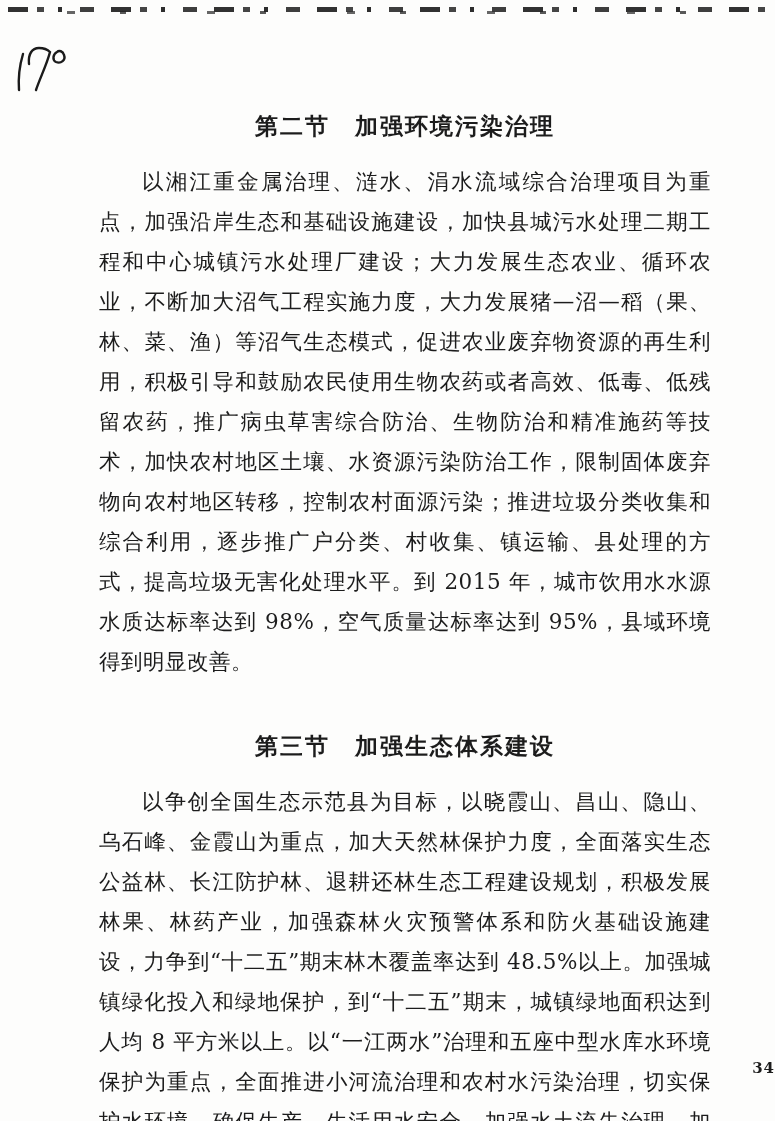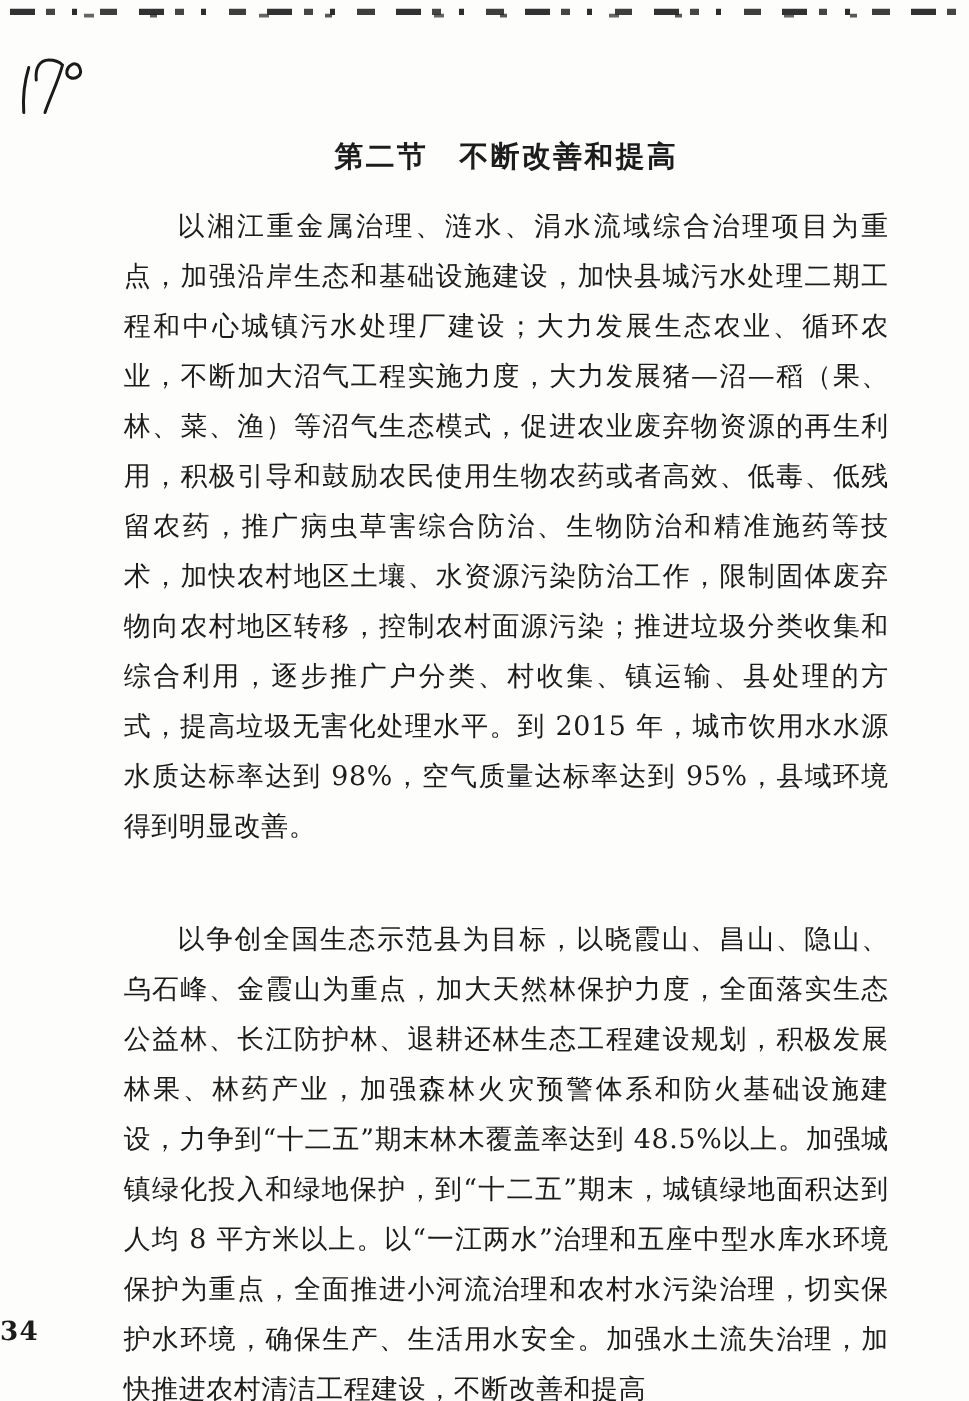--- a/index.html
+++ b/index.html
@@ -82,22 +82,22 @@
     text-justify: inter-ideograph;
     text-indent: 2em;
     letter-spacing: 0.5px;
     word-break: break-all;
   }
   .page-number {
     position: absolute;
     bottom: 44px;
     left: 0;
     width: 100%;
-    text-align: left;
-    font-size: 21px;
+    text-align: right;
+    font-size: 15px;
     font-weight: bold;
     letter-spacing: 1px;
     margin-top: 24px;
   }
 </style>
 </head>
 <body>
 
 <div class="scan-artifact"></div>
 <div class="scan-artifact-2"></div>
@@ -109,24 +109,25 @@
     <path d="M 17 12 C 14 22, 12 34, 13 48"></path>
 
     <path d="M 23 22 C 22 12, 26 6, 33 6 C 38 6, 42 8, 44 10 C 41 22, 34 36, 30 48"></path>
 
     <path d="M 51 10 C 47 12, 46 18, 50 20 C 55 22, 60 18, 58 13 C 57 9, 53 8, 51 10 Z"></path>
   </g>
 </svg>
 
 <div class="content">
 
-  <h2 class="section-heading">第二节　不断改善和提高</h2>
+  <h2 class="section-heading">第二节　加强环境污染治理</h2>
 
   <p class="body-para">以湘江重金属治理、涟水、涓水流域综合治理项目为重点，加强沿岸生态和基础设施建设，加快县城污水处理二期工程和中心城镇污水处理厂建设；大力发展生态农业、循环农业，不断加大沼气工程实施力度，大力发展猪—沼—稻（果、林、菜、渔）等沼气生态模式，促进农业废弃物资源的再生利用，积极引导和鼓励农民使用生物农药或者高效、低毒、低残留农药，推广病虫草害综合防治、生物防治和精准施药等技术，加快农村地区土壤、水资源污染防治工作，限制固体废弃物向农村地区转移，控制农村面源污染；推进垃圾分类收集和综合利用，逐步推广户分类、村收集、镇运输、县处理的方式，提高垃圾无害化处理水平。到 2015 年，城市饮用水水源水质达标率达到 98%，空气质量达标率达到 95%，县域环境得到明显改善。</p>
 
   <div class="heading-gap"></div>
 
+  <h2 class="section-heading">第三节　加强生态体系建设</h2>
 
   <p class="body-para">以争创全国生态示范县为目标，以晓霞山、昌山、隐山、乌石峰、金霞山为重点，加大天然林保护力度，全面落实生态公益林、长江防护林、退耕还林生态工程建设规划，积极发展林果、林药产业，加强森林火灾预警体系和防火基础设施建设，力争到“十二五”期末林木覆盖率达到 48.5%以上。加强城镇绿化投入和绿地保护，到“十二五”期末，城镇绿地面积达到人均 8 平方米以上。以“一江两水”治理和五座中型水库水环境保护为重点，全面推进小河流治理和农村水污染治理，切实保护水环境，确保生产、生活用水安全。加强水土流失治理，加快推进农村清洁工程建设，不断改善和提高</p>
 
 </div>
 
 <div class="page-number">34</div>
 
 </body></html>

